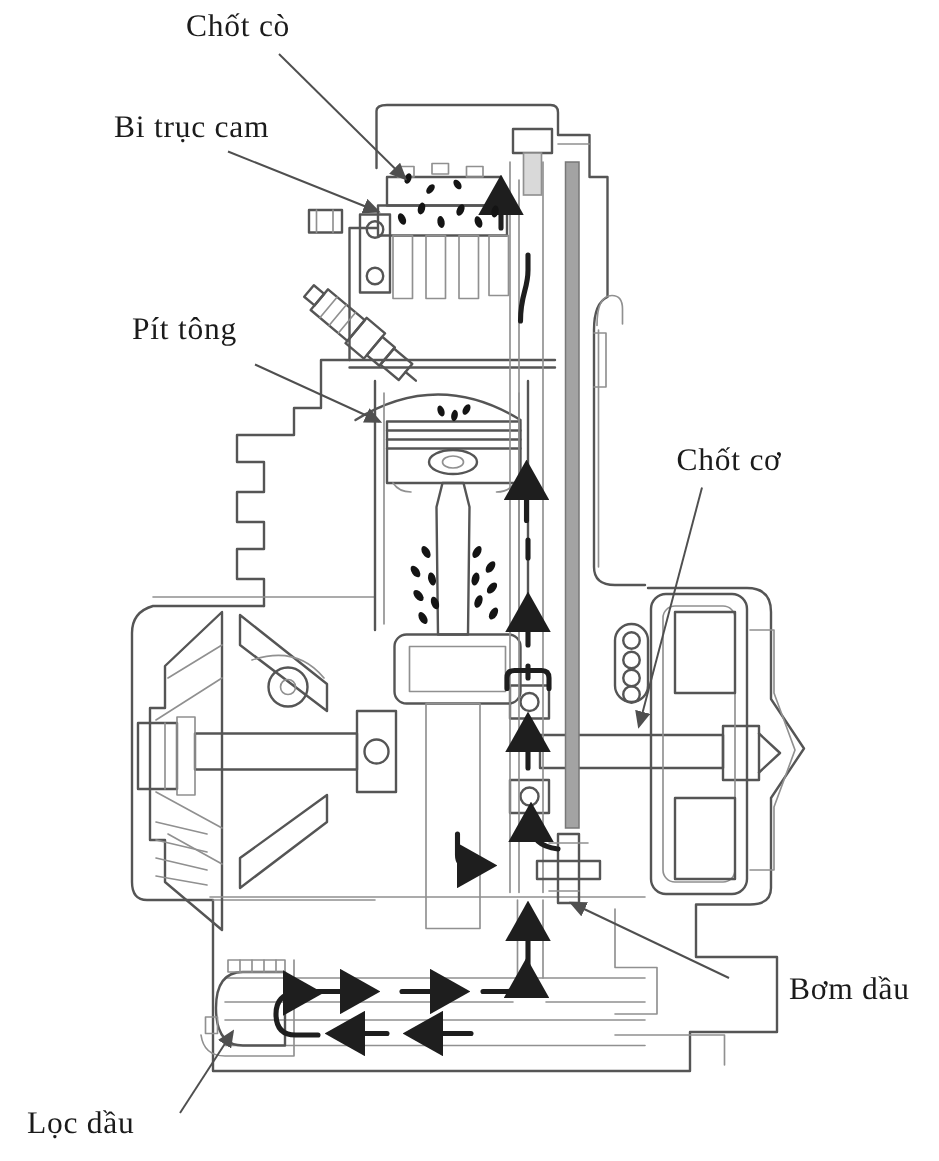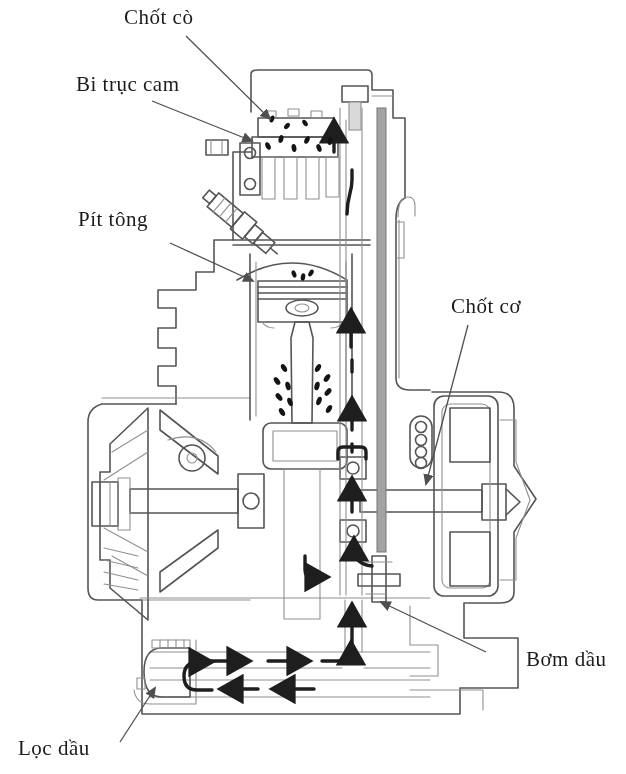--- a/index.html
+++ b/index.html
@@ -229,17 +229,17 @@
     <path class="leader" d="M152,101 L252,141" marker-end="url(#lh)"></path>
     <path class="leader" d="M170,243 L253,281" marker-end="url(#lh)"></path>
     <path class="leader" d="M468,325 L426,484" marker-end="url(#lh)"></path>
     <path class="leader" d="M486,652 L381,602" marker-end="url(#lh)"></path>
     <path class="leader" d="M120,742 L155,688" marker-end="url(#lh)"></path>
   </g>
 </svg>
 
   <div class="lbl" style="left:124px;top:5px;">Chốt cò</div>
   <div class="lbl" style="left:76px;top:72px;font-family:Liberation Serif, serif;">Bi trục cam</div>
-  <div class="lbl" style="left:78px;top:207px;">Pít tông</div>
+  <div class="lbl" style="left:88px;top:207px;">Pít tông</div>
   <div class="lbl" style="left:451px;top:294px;">Chốt cơ</div>
   <div class="lbl" style="left:488px;top:647px;margin-left:38px;">Bơm dầu</div>
   <div class="lbl" style="left:18px;top:736px;">Lọc dầu</div>
 </div>
 
 </body></html>

